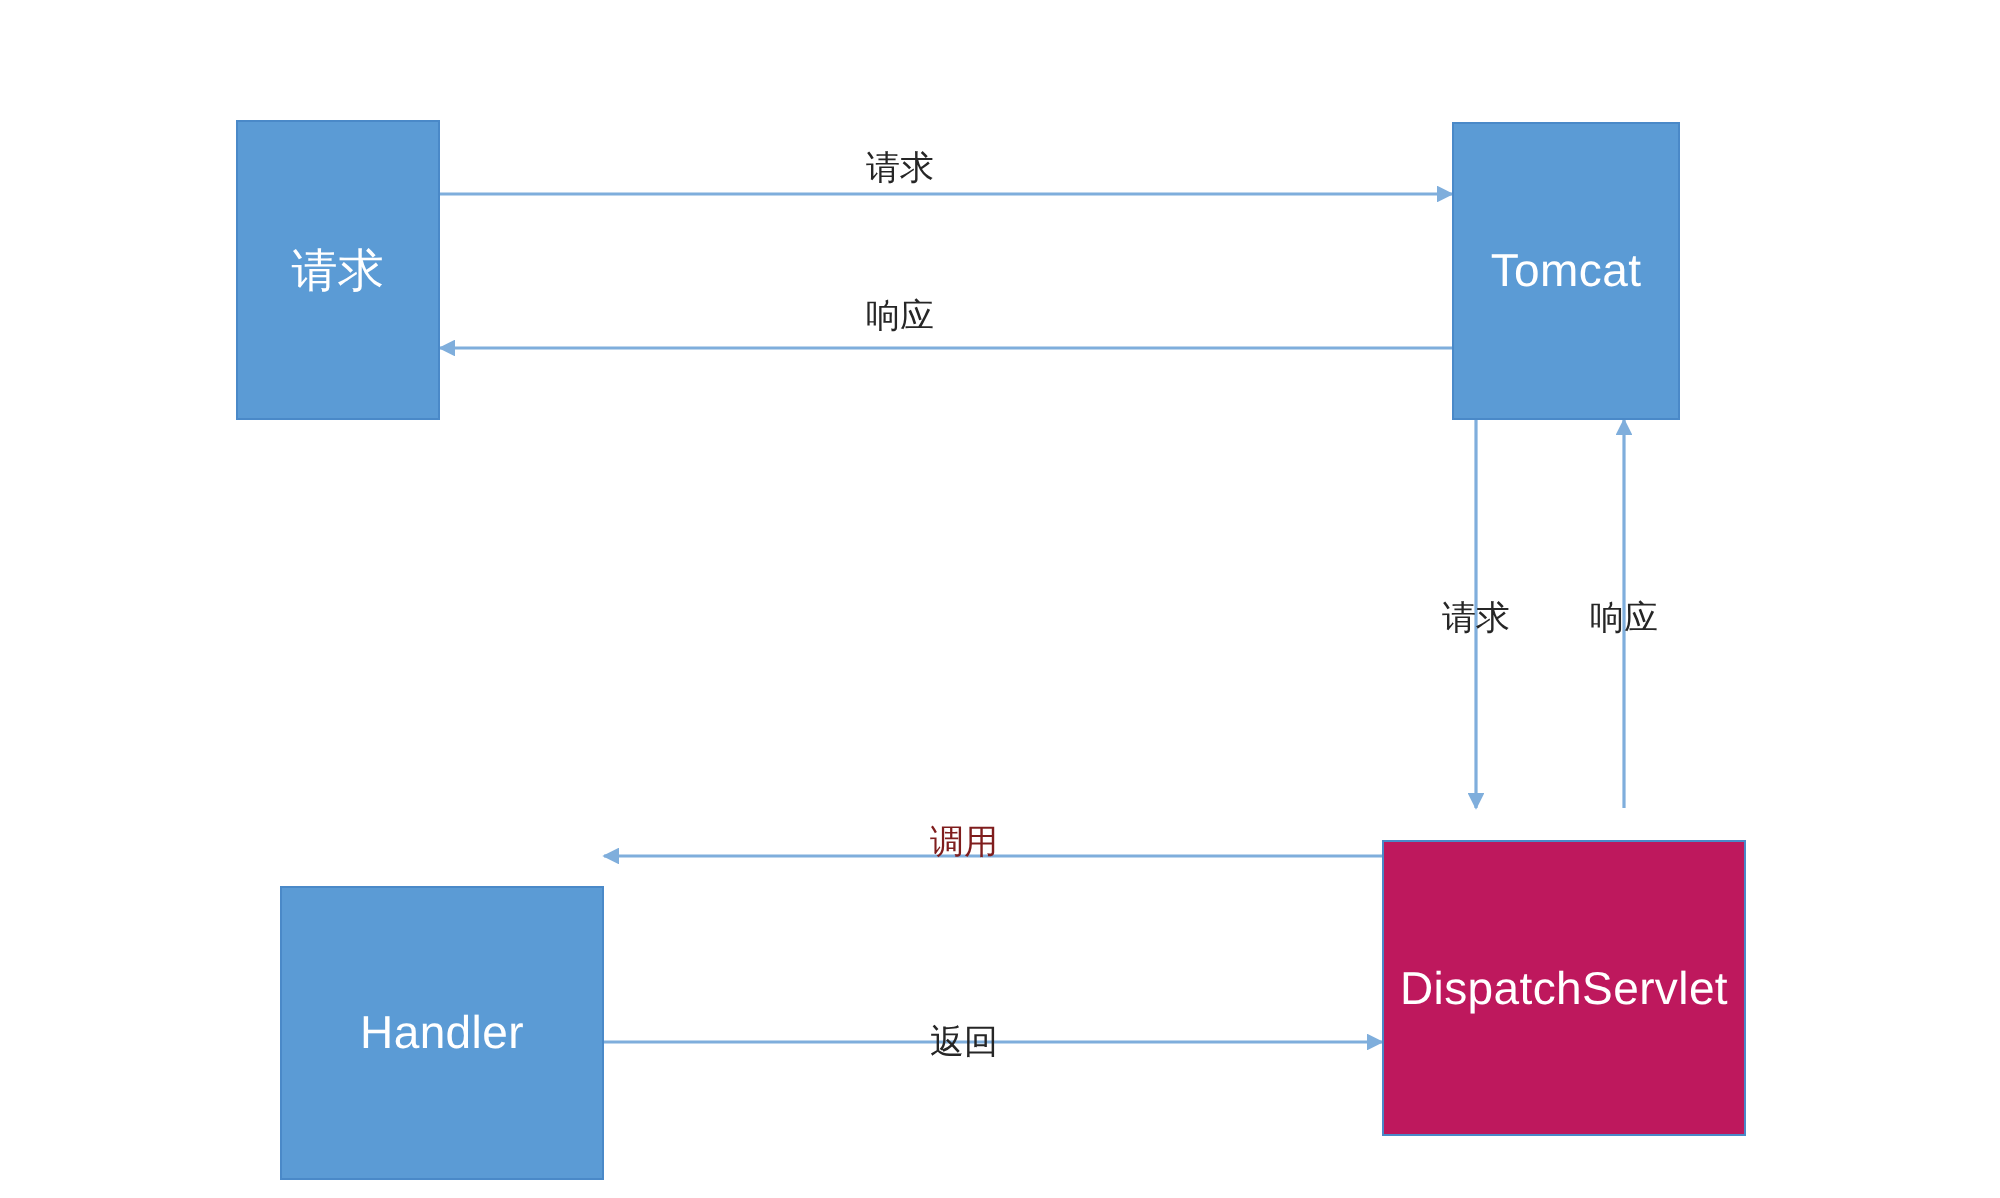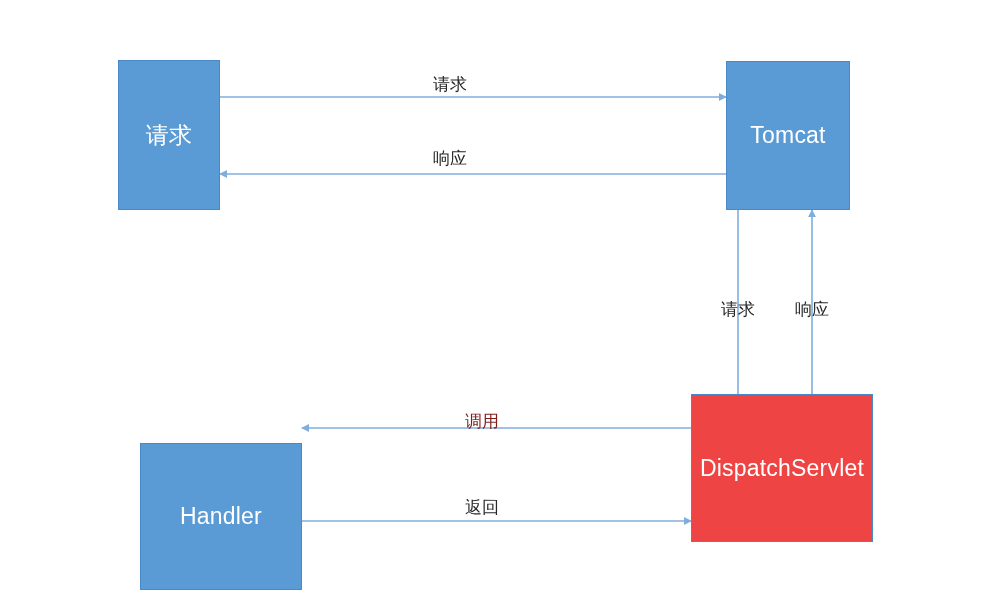--- a/index.html
+++ b/index.html
@@ -72,32 +72,32 @@
         <line x1="812" y1="404" x2="812" y2="210" stroke="#7FAEDC" stroke-width="1.6" marker-end="url(#arrow-right)"></line>
         <line x1="691" y1="428" x2="302" y2="428" stroke="#7FAEDC" stroke-width="1.6" marker-end="url(#arrow-right)"></line>
         <line x1="302" y1="521" x2="691" y2="521" stroke="#7FAEDC" stroke-width="1.6" marker-end="url(#arrow-right)"></line>
       </g>
   </svg>
 
   <div id="nodes-layer">
       <div class="node-box" style="left: 118px; top: 60px; width: 102px; height: 150px; background: rgb(91, 155, 213); border-color: rgb(74, 137, 200);">
         <span class="node-label cjk" style="color: rgb(255, 255, 255);">请求</span>
       </div>
-      <div class="node-box" style="left: 726px; top: 61px; width: 124px; height: 149px; background: rgb(91, 155, 213); border-color: rgb(74, 137, 200);">
+      <div class="node-box" style="left: 726px; top: 61px; width: 114px; height: 149px; background: rgb(91, 155, 213); border-color: rgb(74, 137, 200);">
         <span class="node-label latin" style="color: rgb(255, 255, 255);">Tomcat</span>
       </div>
       <div class="node-box" style="left: 140px; top: 403px; width: 162px; height: 147px; background: rgb(91, 155, 213); border-color: rgb(74, 137, 200); margin-top: 40px;">
         <span class="node-label latin" style="color: rgb(255, 255, 255);">Handler</span>
       </div>
-      <div class="node-box" style="left: 691px; top: 394px; width: 182px; height: 148px; background: #ef4444; border-color: rgb(74, 137, 200);">
+      <div class="node-box" style="left: 691px; top: 420px; width: 182px; height: 148px; background: #be185d; border-color: rgb(74, 137, 200);">
         <span class="node-label latin" style="color: rgb(255, 255, 255);">DispatchServlet</span>
       </div>
     </div>
   <div id="edge-labels-layer">
       <div class="edge-label" style="left: 450px; top: 84px; color: rgb(38, 38, 38);">请求</div>
       <div class="edge-label" style="left: 450px; top: 158px; color: rgb(38, 38, 38);">响应</div>
       <div class="edge-label" style="left: 738px; top: 309px; color: rgb(38, 38, 38);">请求</div>
       <div class="edge-label" style="left: 812px; top: 309px; color: rgb(38, 38, 38);">响应</div>
       <div class="edge-label" style="left: 482px; top: 421px; color: #7f1d1d;">调用</div>
-      <div class="edge-label" style="left: 482px; top: 507px; color: rgb(38, 38, 38);">返回</div>
+      <div class="edge-label" style="left: 482px; top: 521px; color: rgb(38, 38, 38);">返回</div>
     </div>
 
 </div>
 
 </body></html>

